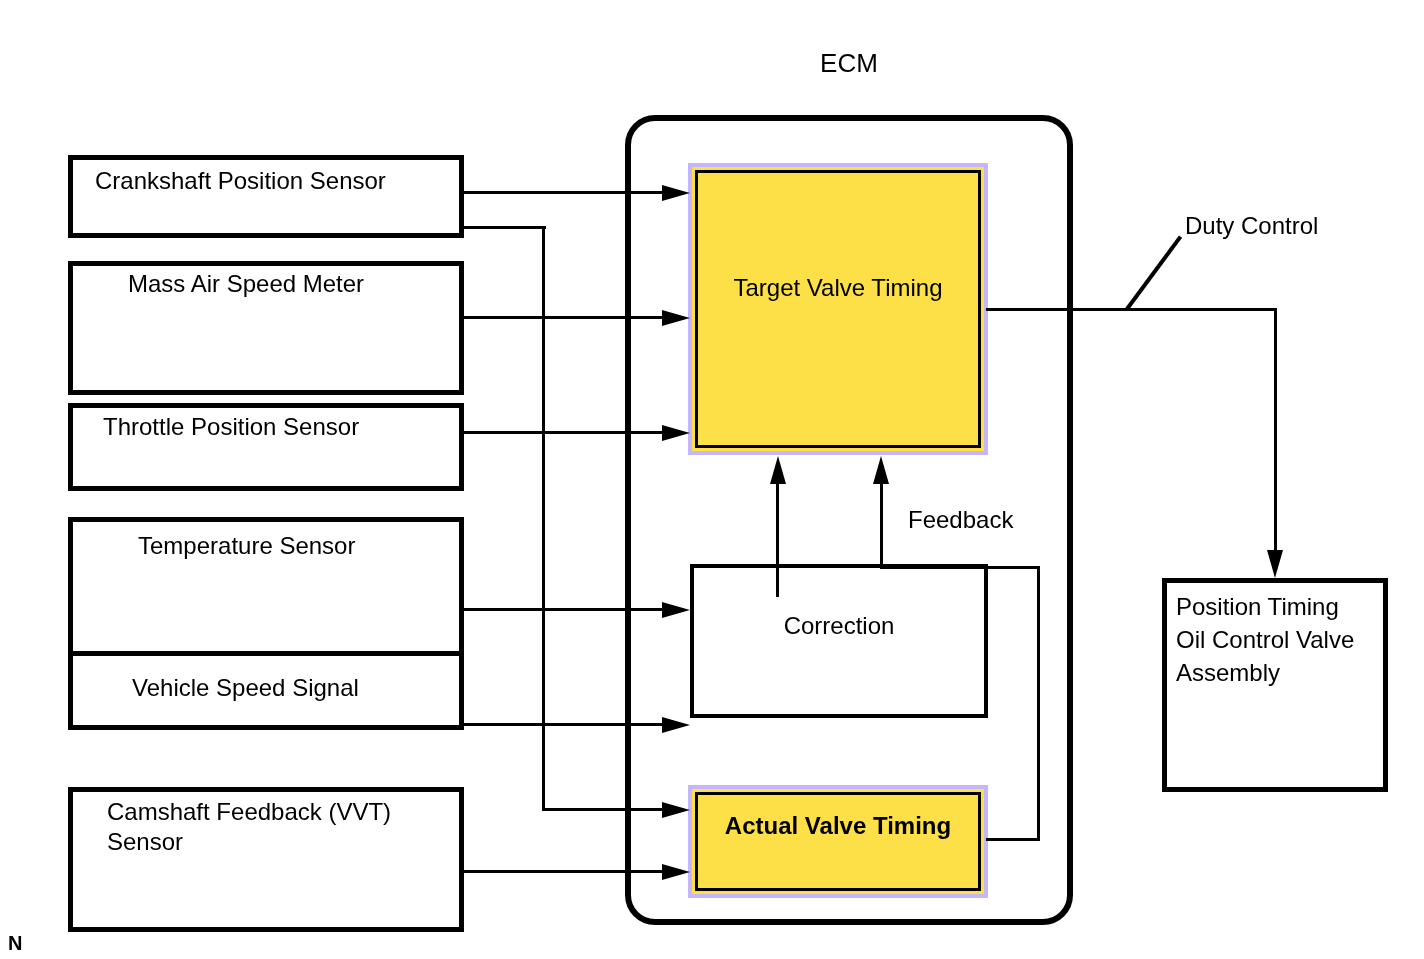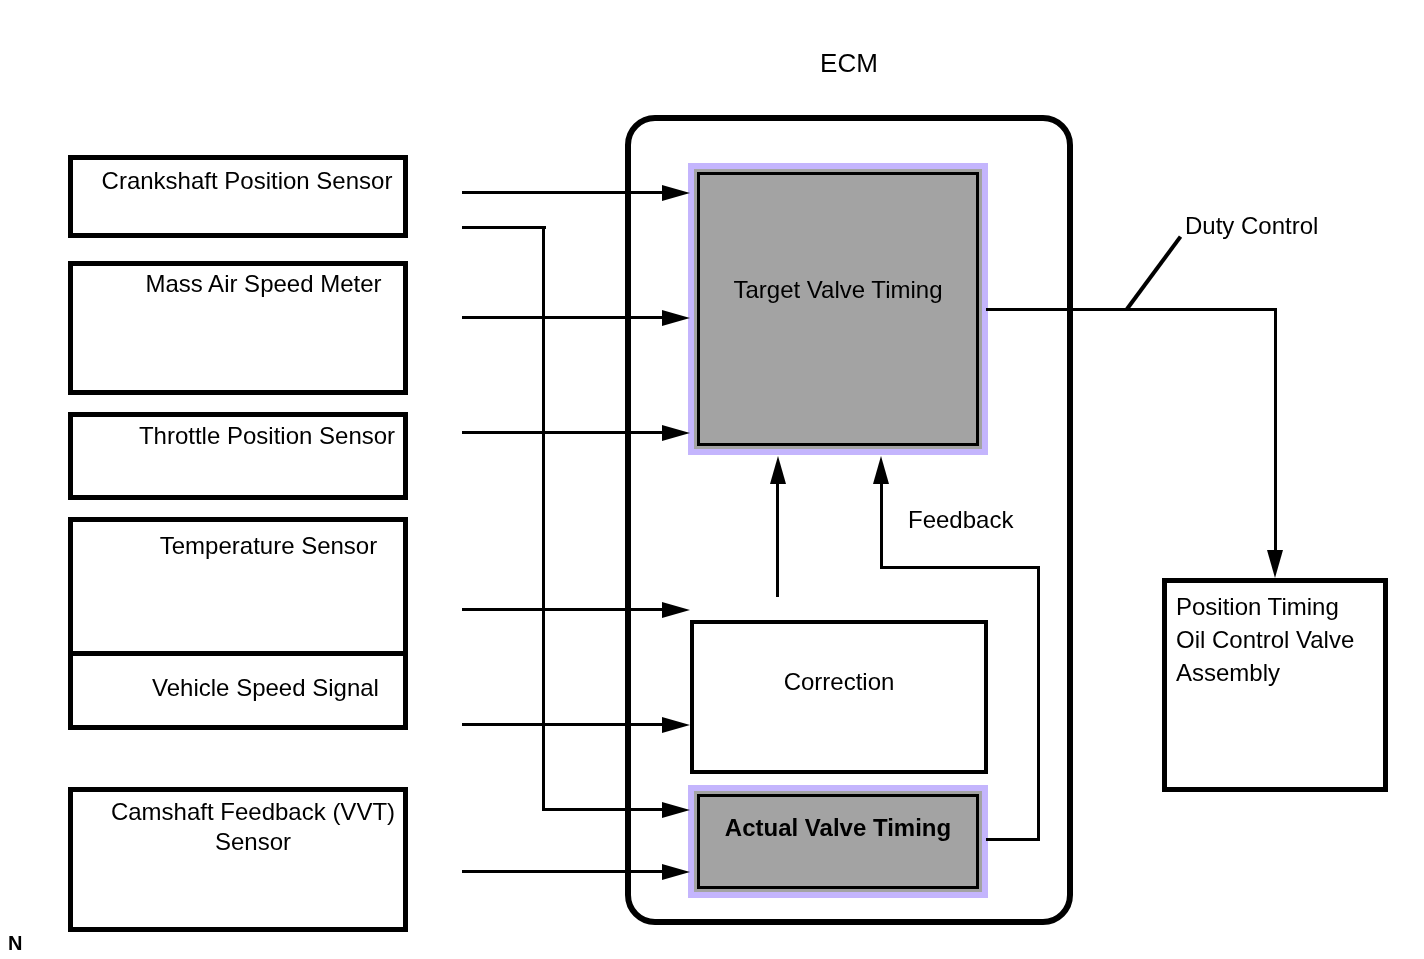--- a/index.html
+++ b/index.html
@@ -2,41 +2,41 @@
 <html><head>
 <meta charset="utf-8">
 <style>
   * { margin:0; padding:0; box-sizing:border-box; }
   html,body { background:#ffffff; }
   body { font-family:"Liberation Sans", sans-serif; color:#000; }
   .canvas { position:relative; width:1424px; height:959px; background:#fff; overflow:hidden;
             font-size:24px; line-height:30px;border-radius:13px; }
 
   
-  .sbox { position:absolute; left:68px; width:340px; border:5px solid #000; background:#fff;text-align:center; }
+  .sbox { position:absolute; left:68px; width:396px; border:5px solid #000; background:#fff; }
   .s1 { top:155px; height:83px;  padding:6px 4px 0 22px; }
   .s2 { top:261px; height:134px; padding:3px 4px 0 55px; }
-  .s3 { top:412px; height:88px;  padding:4px 4px 0 62px; }
+  .s3 { top:403px; height:88px;  padding:4px 4px 0 30px; }
   .s4 { top:517px; height:148px; padding:9px 4px 0 65px; }
   .s5 { top:651px; height:79px;  padding:17px 4px 0 59px; }
   .s6 { top:787px; height:145px; padding:5px 4px 0 34px; }
   .tline { display:block; }
 
   
   .ecm { position:absolute; left:625px; top:115px; width:448px; height:810px;
          border:6px solid #000; border-radius:30px; background:#fff; }
   .ecm-title { position:absolute; left:625px; top:48px; width:448px; text-align:center;
                font-size:26px; }
 
   
-  .dbox { position:absolute; border:6px solid #c4b5fd; padding:3px; background:#a3a3a3; }
+  .dbox { position:absolute; border:4px solid #c4b5fd; padding:3px; background:#fde047; }
   .dbox .inner { position:relative; width:100%; height:100%; border:3px solid #000; }
   .tvt { left:688px; top:163px; width:300px; height:292px; }
   .avt { left:688px; top:785px; width:300px; height:113px;font-weight:bold; }
-  .corr { position:absolute; left:690px; top:620px; width:298px; height:154px;
+  .corr { position:absolute; left:690px; top:564px; width:298px; height:154px;
           border:4px solid #000; background:#fff; }
   .blabel { position:absolute; left:0; right:0; text-align:center; }
 
   
   .actuator { position:absolute; left:1162px; top:578px; width:226px; height:214px;
               border:5px solid #000; background:#fff; padding:7px 4px 0 9px; line-height:33px; }
 
   
   .flabel { position:absolute; white-space:nowrap; }
   .lbl-feedback { left:908px; top:505px; }

